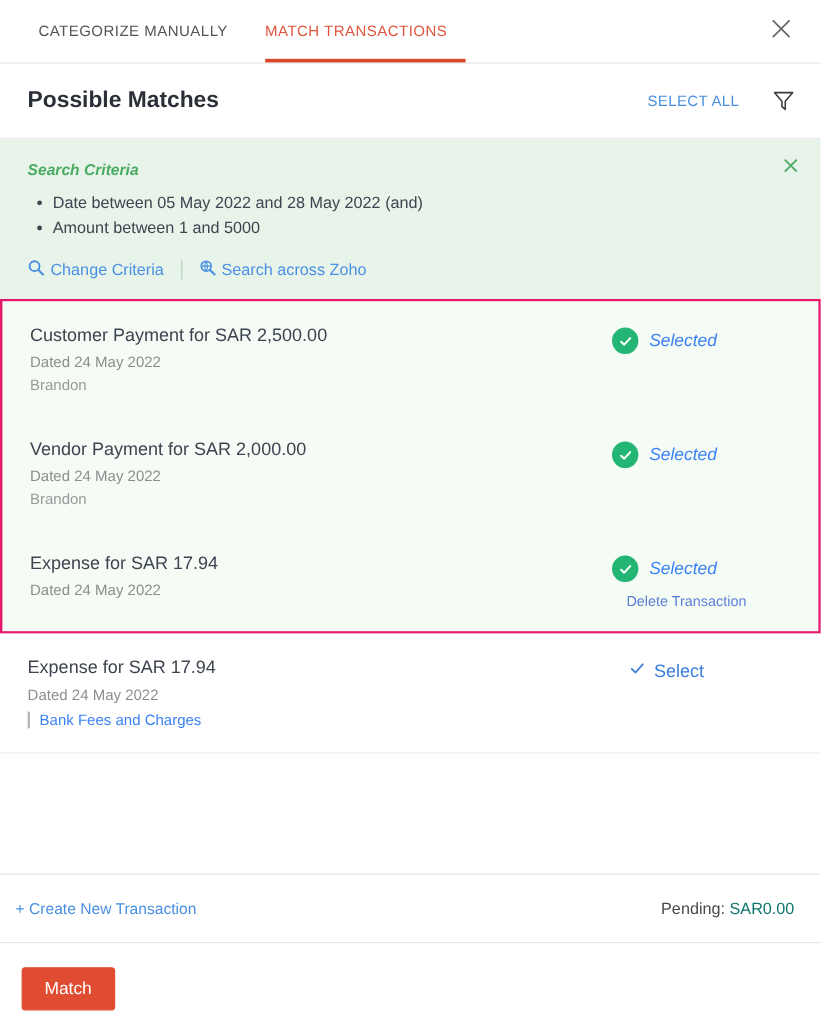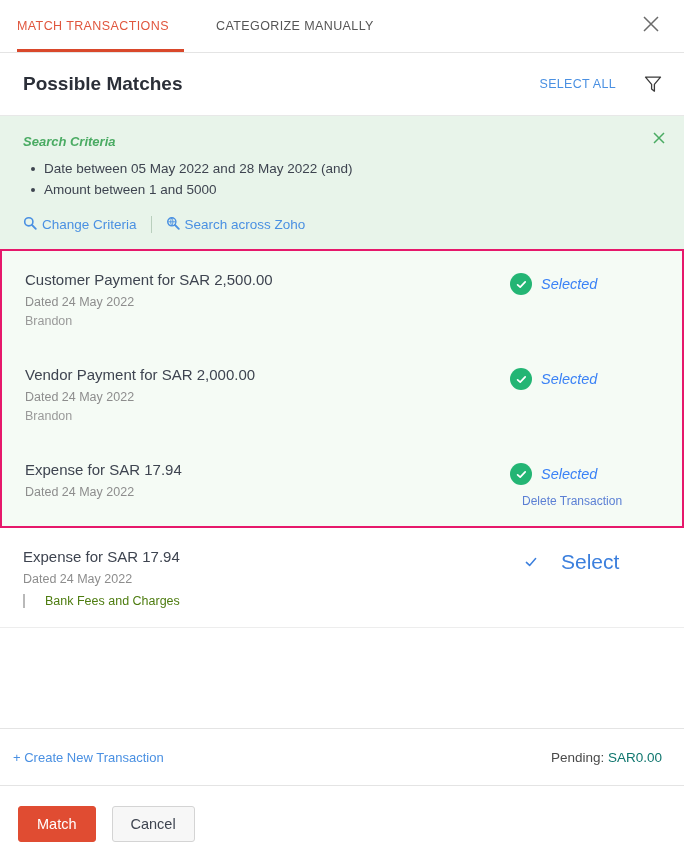--- a/index.html
+++ b/index.html
@@ -173,23 +173,23 @@
     font-size: 12.5px;
     color: #8d8d8d;
     margin-bottom: 5px;
   }
   .match-party {
     font-size: 12.5px;
     color: #9a9a9a;
   }
   .match-category {
     font-size: 12.5px;
-    color: #4d7c0f;
+    color: #3b82f6;
     border-left: 2px solid #b9b9b9;
-    padding-left: 20px;
+    padding-left: 8px;
     display: inline-block;
     line-height: 14px;
   }
   .match-action {
     width: 150px;
     text-align: left;
     padding-top: 2px;
     flex-shrink: 0;
   }
   .sel-state {
@@ -215,22 +215,22 @@
   .delete-link {
     font-size: 12px;
     color: #5b7fd4;
     margin-top: 9px;
     margin-left: 12px;
     cursor: pointer;
   }
   .select-link {
     display: flex;
     align-items: center;
-    gap: 23px;
-    font-size: 21px;
+    gap: 7px;
+    font-size: 15px;
     color: #3b7fdd;
     cursor: pointer;
     margin-left: 12px;
   }
 
   .list-divider {
     height: 1px;
     background: #ededed;
   }
 
@@ -262,21 +262,21 @@
 
   .actions {
     position: absolute;
     left: 0;
     right: 0;
     bottom: 0;
     height: 75px;
     display: flex;
     align-items: center;
     padding-left: 18px;
-    gap: 16px;
+    gap: 0;
     box-sizing: border-box;
   }
   .btn {
     font-family: "Liberation Sans", sans-serif;
     font-size: 14.5px;
     border-radius: 3px;
     padding: 9px 18px;
     cursor: pointer;
     border: 1px solid transparent;
   }
@@ -288,25 +288,25 @@
   .btn-secondary {
     background: #f7f7f7;
     color: #3e4450;
     border-color: #d4d4d4;
   }
 </style>
 </head>
 <body>
 
 <div class="tabbar">
+  <div class="tab second tab-inactive">
+    <span>CATEGORIZE MANUALLY</span>
+  </div>
   <div class="tab first tab-active">
     <span>MATCH TRANSACTIONS</span>
-  </div>
-  <div class="tab second tab-inactive">
-    <span>CATEGORIZE MANUALLY</span>
   </div>
   <div class="modal-close">
     <svg width="22" height="22" viewBox="0 0 22 22">
       <path d="M4 4 L18 18 M18 4 L4 18" stroke="#6b6b6b" stroke-width="1.5" fill="none"></path>
     </svg>
   </div>
 </div>
 
 <div class="titlerow">
   <div class="page-title">Possible Matches</div>
@@ -434,14 +434,13 @@
 <div class="footer-strip">
   <div class="create-new">+ Create New Transaction</div>
   <div class="pending">
     <span>Pending:</span>
     <span class="pending-amt">SAR0.00</span>
   </div>
 </div>
 
 <div class="actions">
   <button class="btn btn-primary">Match</button>
-  <button class="btn btn-secondary">Cancel</button>
 </div>
 
 </body></html>

